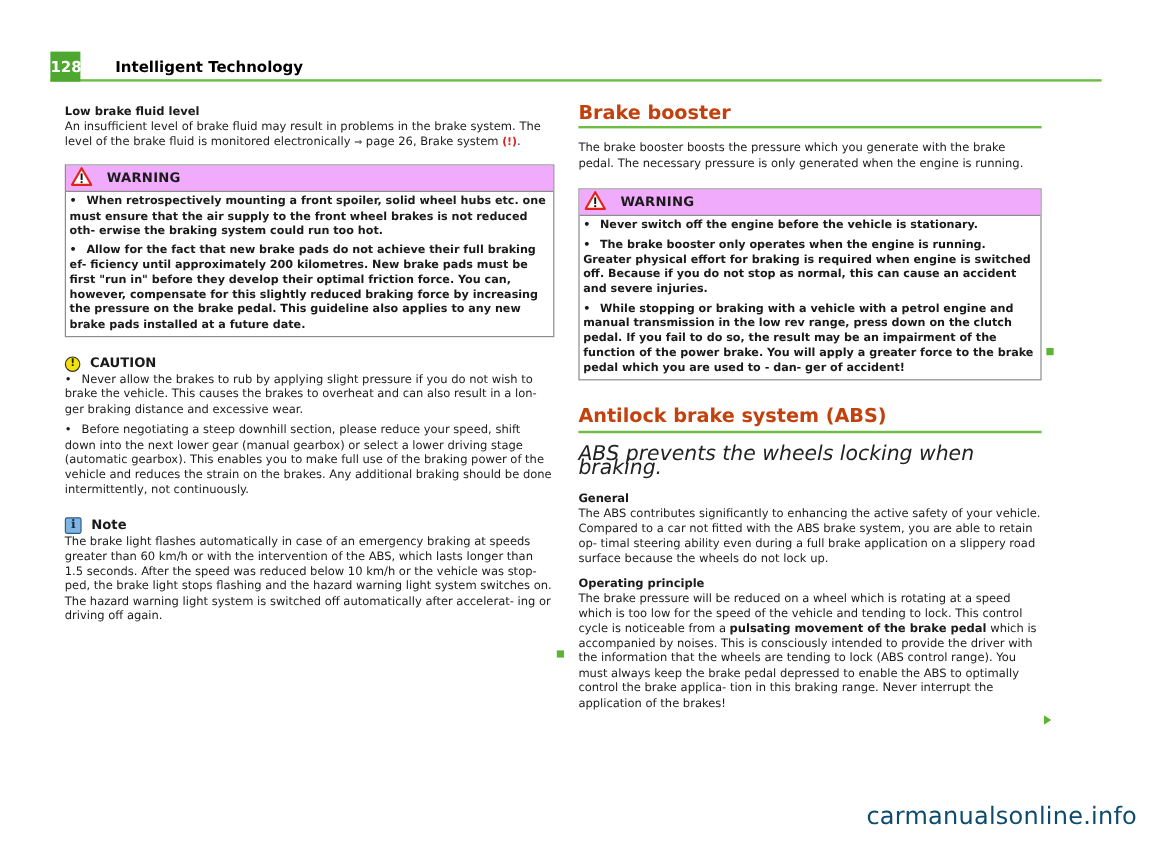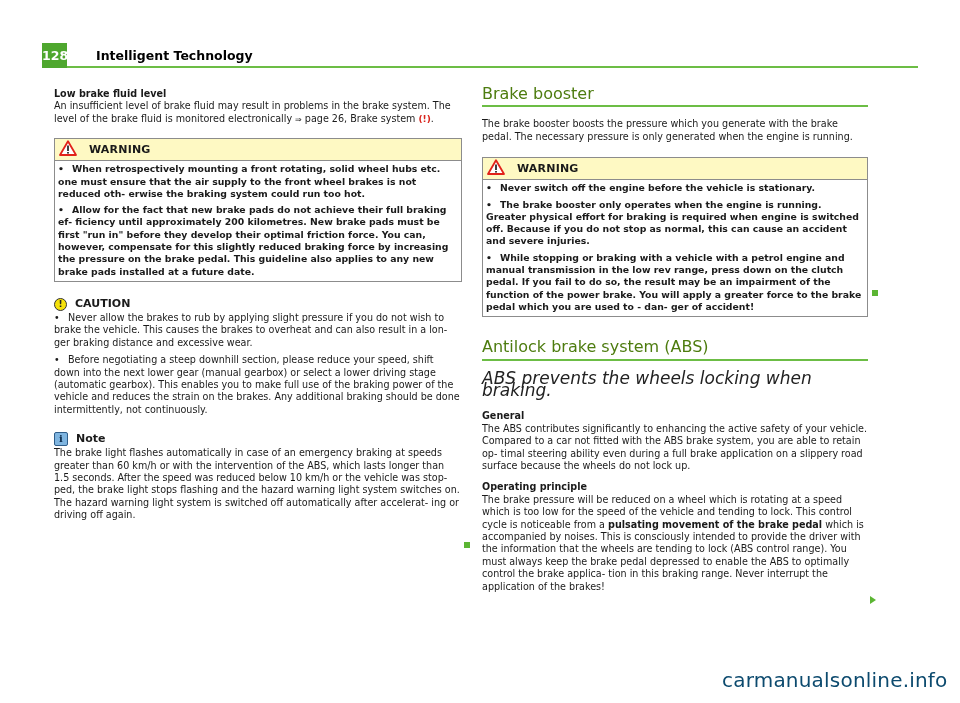--- a/index.html
+++ b/index.html
@@ -14,38 +14,38 @@
   .col-left { left: 54px; top: 88px; width: 408px; }
   .col-right { left: 482px; top: 88px; width: 386px; }
 
   .bold { font-weight: bold; }
   p { margin-bottom: 5px; }
   .subhead { font-weight: bold; margin-bottom: 0; }
   .ref-arrow { font-size: 8px; }
   .ref-icon { color: #d9241c; font-weight: bold; font-size: 9px; }
 
   .warn-box { border: 1.5px solid #8c8c8c; margin-top: 12px; margin-bottom: 12px; }
-  .warn-head { background: #fef9c3; border-bottom: 1.5px solid #8c8c8c; height: 22px; display: flex; align-items: center; padding-left: 4px; }
+  .warn-head { background: #f0abfc; border-bottom: 1.5px solid #8c8c8c; height: 22px; display: flex; align-items: center; padding-left: 4px; }
   .warn-head .label { font-weight: bold; font-size: 11px; margin-left: 12px; letter-spacing: 0.2px; }
   .warn-body { padding: 2px 3px 3px 3px; font-weight: bold; font-size: 9.3px; line-height: 12.3px; }
   .warn-body .item { margin-bottom: 4px; }
   .warn-body .item:last-child { margin-bottom: 0; }
 
   .bullet::before { content: "\2022"; display: inline-block; width: 14px; }
 
   .caution-head, .note-head { display: flex; align-items: center; margin-top: 16px; margin-bottom: 1px; }
   .caution-head .label, .note-head .label { font-weight: bold; font-size: 11px; margin-left: 8px; }
   .caution-icon { width: 13px; height: 13px; border-radius: 50%; background: #f5e10a; border: 1.5px solid #333; font-size: 9px; font-weight: bold; line-height: 10px; text-align: center; color: #222; }
   .note-icon { width: 14px; height: 14px; border-radius: 2px; background: #7fb5e0; border: 1px solid #2e5d8a; font-size: 10px; font-weight: bold; line-height: 12px; text-align: center; color: #0b2a4a; font-family: "DejaVu Serif", serif; }
   .item { margin-bottom: 5px; }
 
   .end-square { display: inline-block; width: 6px; height: 6px; background: #5bb533; }
   .end-sq-abs { position: absolute; }
 
-  .section-title { color: #4d7c0f; font-size: 16px; font-weight: normal; padding-bottom: 5px; border-bottom: 2px solid #6cbd45; margin-bottom: 11px; }
+  .section-title { color: #c2410c; font-size: 16px; font-weight: bold; padding-bottom: 5px; border-bottom: 2px solid #6cbd45; margin-bottom: 11px; }
   .section-sub { font-style: italic; font-size: 17px; margin-top: 8px; margin-bottom: 14px; color: #222; }
 
   .cont-arrow { position: absolute; width: 0; height: 0; border-top: 4px solid transparent; border-bottom: 4px solid transparent; border-left: 6px solid #5bb533; }
 
   .watermark { position: absolute; left: 722px; top: 668px; font-family: "DejaVu Sans", sans-serif; font-size: 20px; color: #0c4a6e; letter-spacing: 0.2px; }
 </style>
 </head>
 <body>
 
 <div class="header">
@@ -62,21 +62,21 @@
       <span>
         <svg width="18" height="16" viewBox="0 0 18 16">
             <path d="M9 1.2 L17 15 L1 15 Z" fill="#fff" stroke="#e2231a" stroke-width="1.8" stroke-linejoin="round"></path>
             <rect x="8.2" y="5.5" width="1.6" height="5.5" fill="#111"></rect>
             <rect x="8.2" y="12" width="1.6" height="1.6" fill="#111"></rect>
           </svg>
       </span>
       <span class="label">WARNING</span>
     </div>
     <div class="warn-body">
-      <div class="item bullet">When retrospectively mounting a front rotating, solid wheel hubs etc. one must ensure that the air supply to the front wheel brakes is not reduced oth- erwise the braking system could run too hot.</div>
+      <div class="item bullet">When retrospectively mounting a front spoiler, solid wheel hubs etc. one must ensure that the air supply to the front wheel brakes is not reduced oth- erwise the braking system could run too hot.</div>
       <div class="item bullet">Allow for the fact that new brake pads do not achieve their full braking ef- ficiency until approximately 200 kilometres. New brake pads must be first "run in" before they develop their optimal friction force. You can, however, compensate for this slightly reduced braking force by increasing the pressure on the brake pedal. This guideline also applies to any new brake pads installed at a future date.</div>
     </div>
   </div>
 
   <div class="caution-head">
     <div class="caution-icon">!</div>
     <span class="label">CAUTION</span>
   </div>
   <div class="item bullet">Never allow the brakes to rub by applying slight pressure if you do not wish to brake the vehicle. This causes the brakes to overheat and can also result in a lon- ger braking distance and excessive wear.</div>
   <div class="item bullet">Before negotiating a steep downhill section, please reduce your speed, shift down into the next lower gear (manual gearbox) or select a lower driving stage (automatic gearbox). This enables you to make full use of the braking power of the vehicle and reduces the strain on the brakes. Any additional braking should be done intermittently, not continuously.</div>

